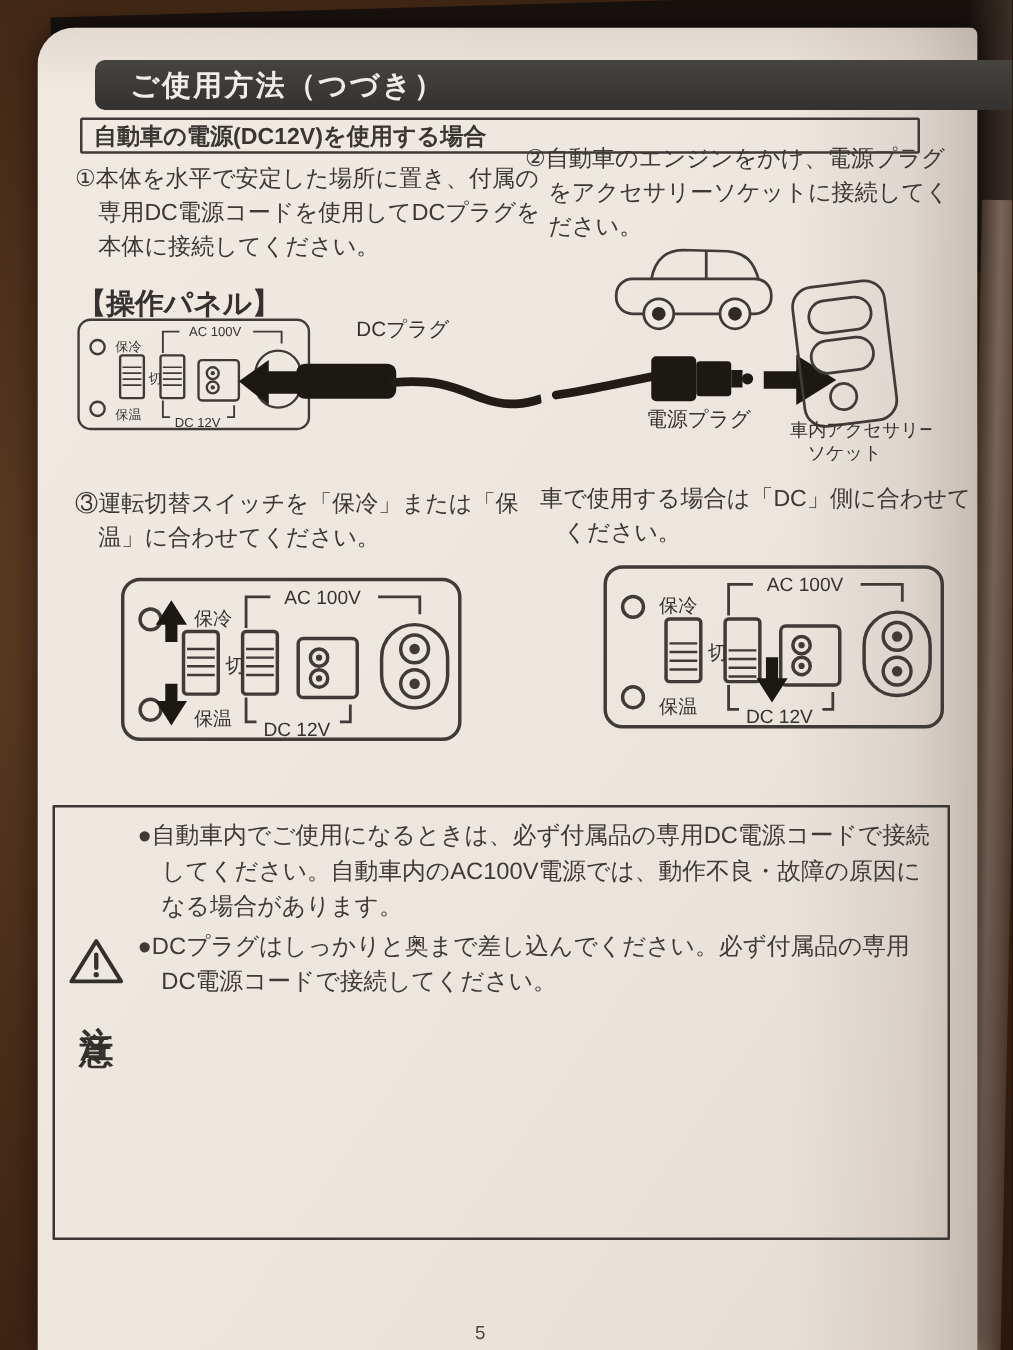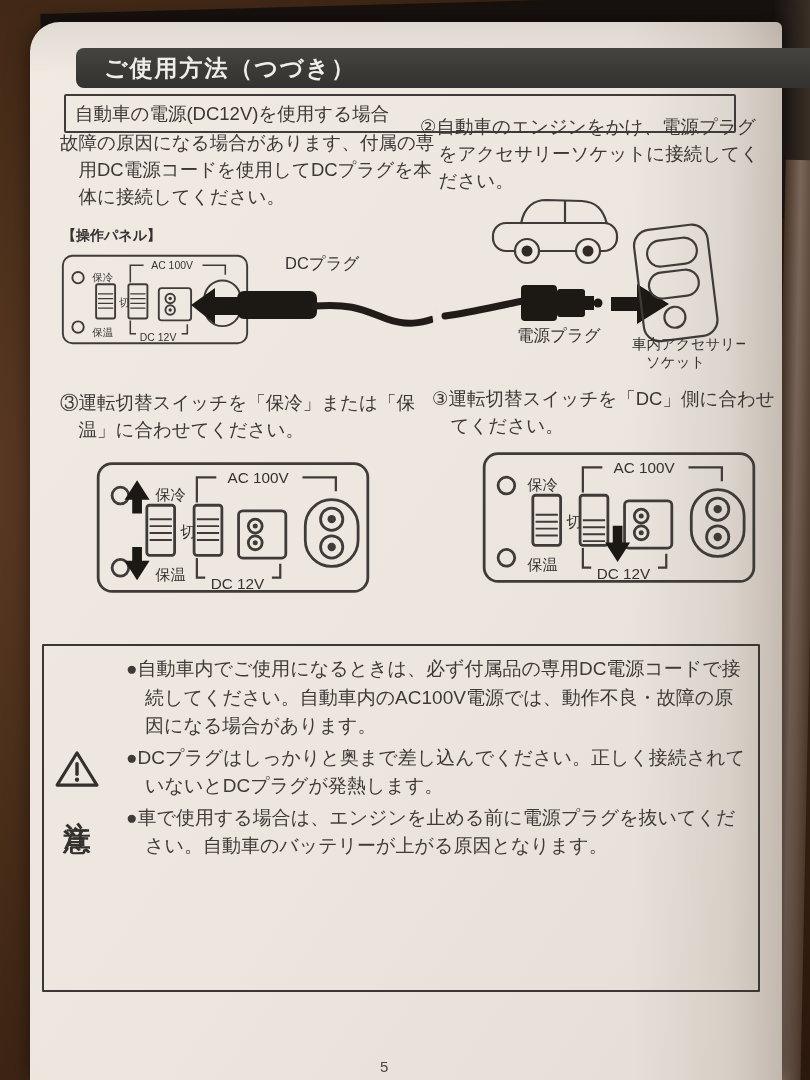--- a/index.html
+++ b/index.html
@@ -15,38 +15,38 @@
   .paper{position:absolute;left:30px;top:22px;width:752px;height:1058px;
     border-radius:30px 6px 0 0;box-shadow:0 0 22px rgba(0,0,0,.5);
     background:
       linear-gradient(to right, rgba(0,0,0,0) 80%, rgba(92,72,58,.10) 93%, rgba(92,72,58,.25) 100%),
       linear-gradient(to bottom, rgba(120,100,88,.12), rgba(0,0,0,0) 5%),
       linear-gradient(125deg,#f0eae3 0%, #ece6df 55%, #e4ddd5 100%);}
   .abs{position:absolute;}
   .header-bar{left:46px;top:26px;width:772px;height:40px;display:flex;align-items:center;
     padding-left:28px;box-sizing:border-box;color:#f1eeea;font-size:23px;font-weight:bold;
     letter-spacing:2px;background:linear-gradient(#46443f,#343230);border-radius:8px 14px 14px 8px;}
-  .subtitle-box{left:34px;top:72px;width:672px;height:39px;border:2.5px solid #3e3b38;
+  .subtitle-box{left:34px;top:72px;width:672px;height:29px;border:2.5px solid #3e3b38;
     box-sizing:border-box;display:flex;align-items:center;padding-left:9px;
-    font-size:18.5px;color:#393633;border-radius:2px;}
+    font-size:18.5px;color:#393633;border-radius:2px;font-weight:bold;}
   .step{font-size:18.5px;line-height:1.45;text-indent:-1em;padding-left:1em;color:#3b3835;}
   .step1{left:30px;top:108px;width:356px;}
   .step2{left:390px;top:92px;width:336px;}
-  .panel-caption{left:32px;top:205px;font-size:14px;font-weight:bold;color:#343130;}
+  .panel-caption{left:32px;top:205px;font-size:23px;font-weight:bold;color:#343130;}
   .diagram1{left:5px;top:173px;width:710px;height:186px;}
   .step3{left:30px;top:370px;width:356px;font-family:Liberation Mono, monospace;}
   .step4{left:402px;top:364px;width:340px;}
   .panel3{left:64px;top:436px;width:278px;height:139px;}
   .panel4{left:450px;top:426px;width:278px;height:139px;}
   .caution-box{left:12px;top:622px;width:718px;height:348px;border:2.5px solid #3a3734;
     box-sizing:border-box;display:flex;border-radius:1px;}
   .caution-rail{width:66px;display:flex;flex-direction:column;align-items:center;
     padding-top:102px;gap:9px;flex-shrink:0;}
   .caution-label{writing-mode:vertical-rl;font-size:27px;font-weight:bold;letter-spacing:5px;color:#33302d;}
-  .caution-items{flex:1;padding:9px 10px 0 0;margin-left:16px;}
+  .caution-items{flex:1;padding:9px 10px 0 0;}
   .caution-items p{margin:0 0 3px 0;font-size:19px;line-height:1.5;text-indent:-1em;
     padding-left:1em;color:#3e3a37;}
   .page-number{left:350px;top:1036px;font-size:15px;color:#4a4642;}
   svg text{font-family:"Liberation Sans","DejaVu Sans",sans-serif;}
 </style>
 </head>
 <body>
 
 <div class="photo">
   <div class="black-top"></div>
@@ -56,21 +56,21 @@
   <div class="paper">
 
     <div class="abs header-bar">
       <span>ご使用方法（つづき）</span>
     </div>
 
     <div class="abs subtitle-box">
       <span>自動車の電源(DC12V)を使用する場合</span>
     </div>
 
-    <div class="abs step step1">故障の原因になる場合があります、付属の専用DC電源コードを使用してDCプラグを本体に接続してください。</div>
+    <div class="abs step step1">①本体を水平で安定した場所に置き、付属の専用DC電源コードを使用してDCプラグを本体に接続してください。</div>
     <div class="abs step step2">②自動車のエンジンをかけ、電源プラグをアクセサリーソケットに接続してください。</div>
 
     <div class="abs panel-caption">【操作パネル】</div>
 
     <svg class="abs diagram1" viewBox="0 0 710 186">
       <g transform="translate(25,57) scale(0.95)">
         <g stroke="#3f3b38" fill="none" stroke-width="2">
           <rect x="3" y="4" width="194" height="92" rx="10"></rect>
           <circle cx="19" cy="27" r="6"></circle>
           <circle cx="19" cy="79" r="6"></circle>
@@ -132,21 +132,21 @@
 
       <g fill="#35322f" stroke="none">
         <text x="250" y="74" font-size="16.5">DCプラグ</text>
         <text x="482" y="146" font-size="16.5">電源プラグ</text>
         <text x="597" y="154" font-size="14.5">車内アクセサリー</text>
         <text x="611" y="172" font-size="14.5">ソケット</text>
       </g>
     </svg>
 
     <div class="abs step step3">③運転切替スイッチを「保冷」または「保温」に合わせてください。</div>
-    <div class="abs step step4">③運転切替スイッチを「DC」側に合わせてください。</div>
+    <div class="abs step step4">車で使用する場合は「DC」側に合わせてください。</div>
 
     <svg class="abs panel3" viewBox="0 0 200 100">
       <g stroke="#3f3b38" fill="none" stroke-width="2">
         <rect x="3" y="4" width="194" height="92" rx="10"></rect>
         <circle cx="19" cy="27" r="6"></circle>
         <circle cx="19" cy="79" r="6"></circle>
         <rect x="38" y="34" width="20" height="36" rx="2"></rect>
         <path d="M40 44h16 M40 49h16 M40 54h16 M40 59h16" stroke-width="1.4"></path>
         <rect x="72" y="34" width="20" height="36" rx="2"></rect>
         <path d="M74 44h16 M74 49h16 M74 54h16 M74 59h16" stroke-width="1.4"></path>
@@ -216,20 +216,19 @@
       <div class="caution-rail">
         <svg width="46" height="42" viewBox="0 0 60 52">
           <path d="M30 5 L56 47 H4 Z" fill="none" stroke="#33302d" stroke-width="4" stroke-linejoin="round"></path>
           <line x1="30" y1="19" x2="30" y2="33" stroke="#33302d" stroke-width="4.5" stroke-linecap="round"></line>
           <circle cx="30" cy="40" r="2.8" fill="#33302d"></circle>
         </svg>
         <div class="caution-label">注意</div>
       </div>
       <div class="caution-items">
         <p>●自動車内でご使用になるときは、必ず付属品の専用DC電源コードで接続してください。自動車内のAC100V電源では、動作不良・故障の原因になる場合があります。</p>
-        <p>●DCプラグはしっかりと奥まで差し込んでください。正しく接続されていないとDCプラグが発熱します。</p>
-        <p>●車で使用する場合は、エンジンを止める前に電源プラグを抜いてください。自動車のバッテリーが上がる原因となります。</p>
+        <p>●DCプラグはしっかりと奥まで差し込んでください。必ず付属品の専用DC電源コードで接続してください。</p>
       </div>
     </div>
 
     <div class="abs page-number">5</div>
   </div>
 </div>
 
 </body></html>

